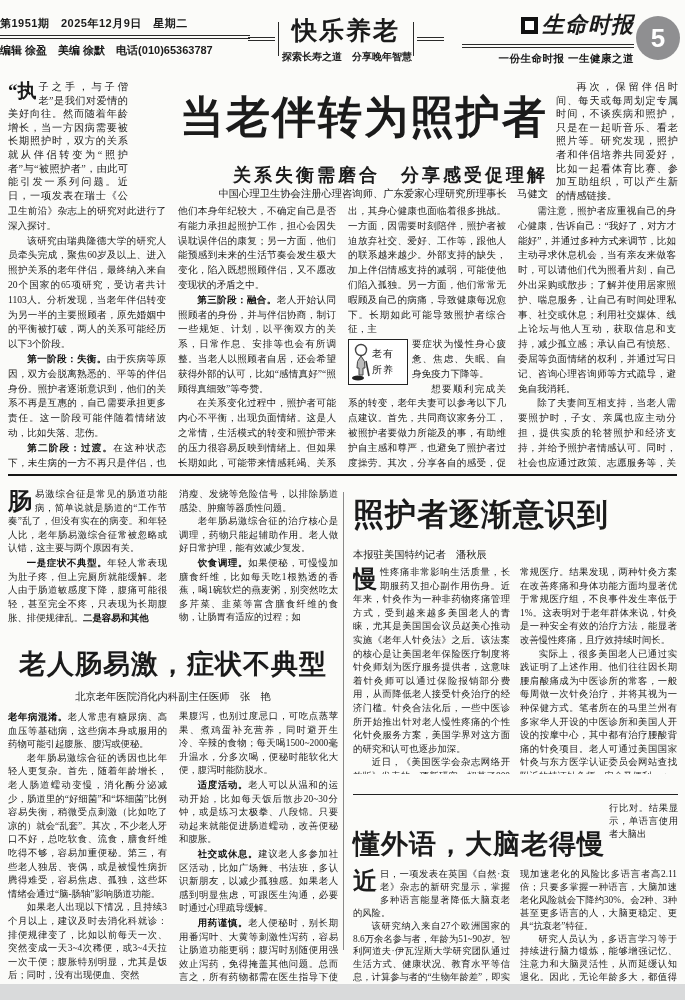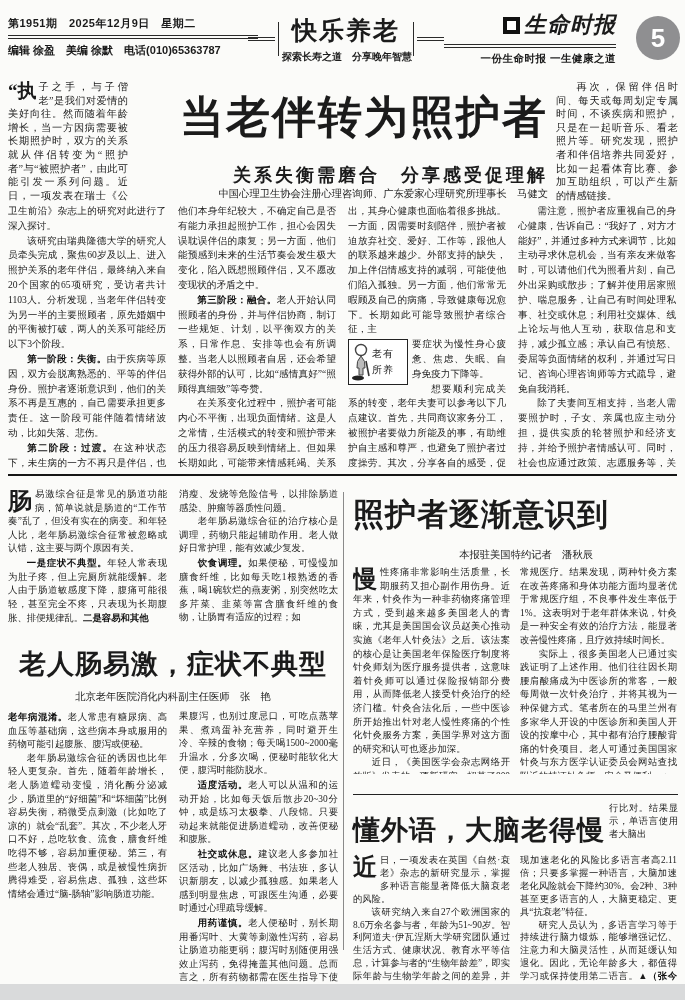--- a/index.html
+++ b/index.html
@@ -9,31 +9,31 @@
   .sans{font-family:"Liberation Sans","DejaVu Sans",sans-serif;}
   .p{margin:0;text-indent:2em;text-align:justify;}
   .p.cont{text-indent:0;}
   .lead{font-family:"Liberation Sans","DejaVu Sans",sans-serif;font-weight:700;color:#111;}
   .drop{float:left;font-weight:700;font-size:24px;line-height:25px;margin:1px 3px 0 0;}
   .bodytext{font-size:9.6px;line-height:14.8px;}
   .smalltext{font-size:9.4px;line-height:13.6px;}
   .tinytext{font-size:9.3px;line-height:12.9px;}
 
   
-  .mast-left{left:8px;top:16px;width:250px;}
+  .mast-left{left:0;top:16px;width:250px;}
   .mast-issue{font-size:11px;font-weight:700;letter-spacing:.5px;}
   .dbl{border-top:1px solid #2a2a2a;border-bottom:1px solid #2a2a2a;height:2px;margin:4px 0;}
   .mast-editors{font-size:11px;font-weight:700;}
   .mast-center{left:248px;top:14px;width:196px;display:flex;align-items:center;}
   .flank{flex:1;}
   .vbar{width:1px;height:34px;background:#2a2a2a;margin:0 3px;}
   .sec-box{width:128px;text-align:center;}
   .sec-title{font-size:25px;font-weight:900;letter-spacing:2px;}
   .sec-slogan{font-size:10px;font-weight:700;margin-top:3px;white-space:nowrap;}
-  .mast-right{left:444px;top:10px;width:172px;}
+  .mast-right{left:462px;top:10px;width:172px;}
   .brand-row{display:flex;justify-content:flex-end;align-items:center;gap:4px;}
   .brand-mark{width:9px;height:9px;background:#fff;border:4px solid #111;}
   .brand-name{font-size:22px;font-weight:700;font-style:italic;letter-spacing:1px;}
   .brand-slogan{font-size:10.5px;font-weight:700;text-align:right;letter-spacing:.5px;}
   .page-circle{left:636px;top:16px;width:44px;height:44px;border-radius:50%;background:#8f8f91;
                color:#fff;font-weight:700;font-size:26px;line-height:44px;text-align:center;}
 
   
   .care-intro{left:8px;top:80px;width:120px;height:122px;overflow:hidden;font-size:10.2px;line-height:13.6px;}
   .care-intro .drop{font-size:19px;line-height:20px;margin-right:2px;}
@@ -58,31 +58,31 @@
   .ibs-byline{font-size:10.3px;margin-top:8px;}
   .cell-bot{height:282px;overflow:hidden;}
 
   .vrule{left:343px;top:492px;width:1px;height:458px;background:#8a8a8a;}
 
   
   .acu{left:353px;top:488px;width:325px;}
   .acu-rowA{display:flex;}
   .acu-headblock{width:240px;}
   .acu-title{font-size:31px;font-weight:900;letter-spacing:1px;white-space:nowrap;margin-top:6px;}
-  .acu-byline{font-size:10.3px;text-align:right;margin-top:12px;}
+  .acu-byline{font-size:10.3px;text-align:left;margin-top:12px;}
   .side-col{width:77px;margin-left:8px;height:92px;overflow:hidden;}
   .acu-rowB{display:flex;gap:10px;margin-top:4px;}
   .acu-col{width:157px;height:208px;overflow:hidden;}
   .rule-2{left:353px;top:794px;width:325px;border-top:1.5px solid #222;}
 
   
   .lang{left:353px;top:802px;width:325px;}
   .lang-rowA{display:flex;align-items:flex-start;}
   .lang-headblock{width:248px;}
-  .lang-title{font-size:27px;font-weight:900;letter-spacing:1px;white-space:nowrap;margin-top:10px;}
+  .lang-title{font-size:27px;font-weight:900;letter-spacing:1px;white-space:nowrap;margin-top:24px;}
   .lang-side{width:69px;margin-left:8px;height:44px;overflow:hidden;}
   .lang-rowB{display:flex;gap:10px;margin-top:6px;}
   .lang-col{width:157px;height:132px;overflow:hidden;}
 
   .bottom-strip{left:0;top:984px;width:685px;height:16px;background:#d9dadb;}
 </style>
 </head>
 <body>
 
 <div class="page">
@@ -182,20 +182,21 @@
           <p class="p">老年肠易激综合征的治疗核心是调理，药物只能起辅助作用。老人做好日常护理，能有效减少复发。</p>
           <p class="p"><b class="lead">饮食调理。</b>如果便秘，可慢慢加膳食纤维，比如每天吃1根熟透的香蕉，喝1碗软烂的燕麦粥，别突然吃太多芹菜、韭菜等富含膳食纤维的食物，让肠胃有适应的过程；如</p>
         </div>
       <div class="ibs-headblock">
         <div class="ibs-title sans">老人肠易激，症状不典型</div>
         <div class="ibs-byline">北京老年医院消化内科副主任医师　张　艳</div>
       </div>
       <div class="cell-bot smalltext">
           <p class="p cont"><b class="lead">老年病混淆。</b>老人常患有糖尿病、高血压等基础病，这些病本身或服用的药物可能引起腹胀、腹泻或便秘。</p>
           <p class="p">老年肠易激综合征的诱因也比年轻人更复杂。首先，随着年龄增长，老人肠道蠕动变慢，消化酶分泌减少，肠道里的“好细菌”和“坏细菌”比例容易失衡，稍微受点刺激（比如吃了凉的）就会“乱套”。其次，不少老人牙口不好，总吃软食、流食，膳食纤维吃得不够，容易加重便秘。第三，有些老人独居、丧偶，或是被慢性病折腾得难受，容易焦虑、孤独，这些坏情绪会通过“脑-肠轴”影响肠道功能。</p>
+          <p class="p">如果老人出现以下情况，且持续3个月以上，建议及时去消化科就诊：排便规律变了，比如以前每天一次、突然变成一天3~4次稀便，或3~4天拉一次干便；腹胀特别明显，尤其是饭后；同时，没有出现便血、突然</p>
         </div>
       <div class="cell-bot smalltext">
           <p class="p cont">果腹泻，也别过度忌口，可吃点蒸苹果、煮鸡蛋补充营养，同时避开生冷、辛辣的食物；每天喝1500~2000毫升温水，分多次喝，便秘时能软化大便，腹泻时能防脱水。</p>
           <p class="p"><b class="lead">适度活动。</b>老人可以从温和的运动开始，比如每天饭后散步20~30分钟，或是练习太极拳、八段锦。只要动起来就能促进肠道蠕动，改善便秘和腹胀。</p>
           <p class="p"><b class="lead">社交或休息。</b>建议老人多参加社区活动，比如广场舞、书法班，多认识新朋友，以减少孤独感。如果老人感到明显焦虑，可跟医生沟通，必要时通过心理疏导缓解。</p>
           <p class="p"><b class="lead">用药谨慎。</b>老人便秘时，别长期用番泻叶、大黄等刺激性泻药，容易让肠道功能更弱；腹泻时别随便用强效止泻药，免得掩盖其他问题。总而言之，所有药物都需在医生指导下使用。▲</p>
         </div>
     </div>
   </div>
 

